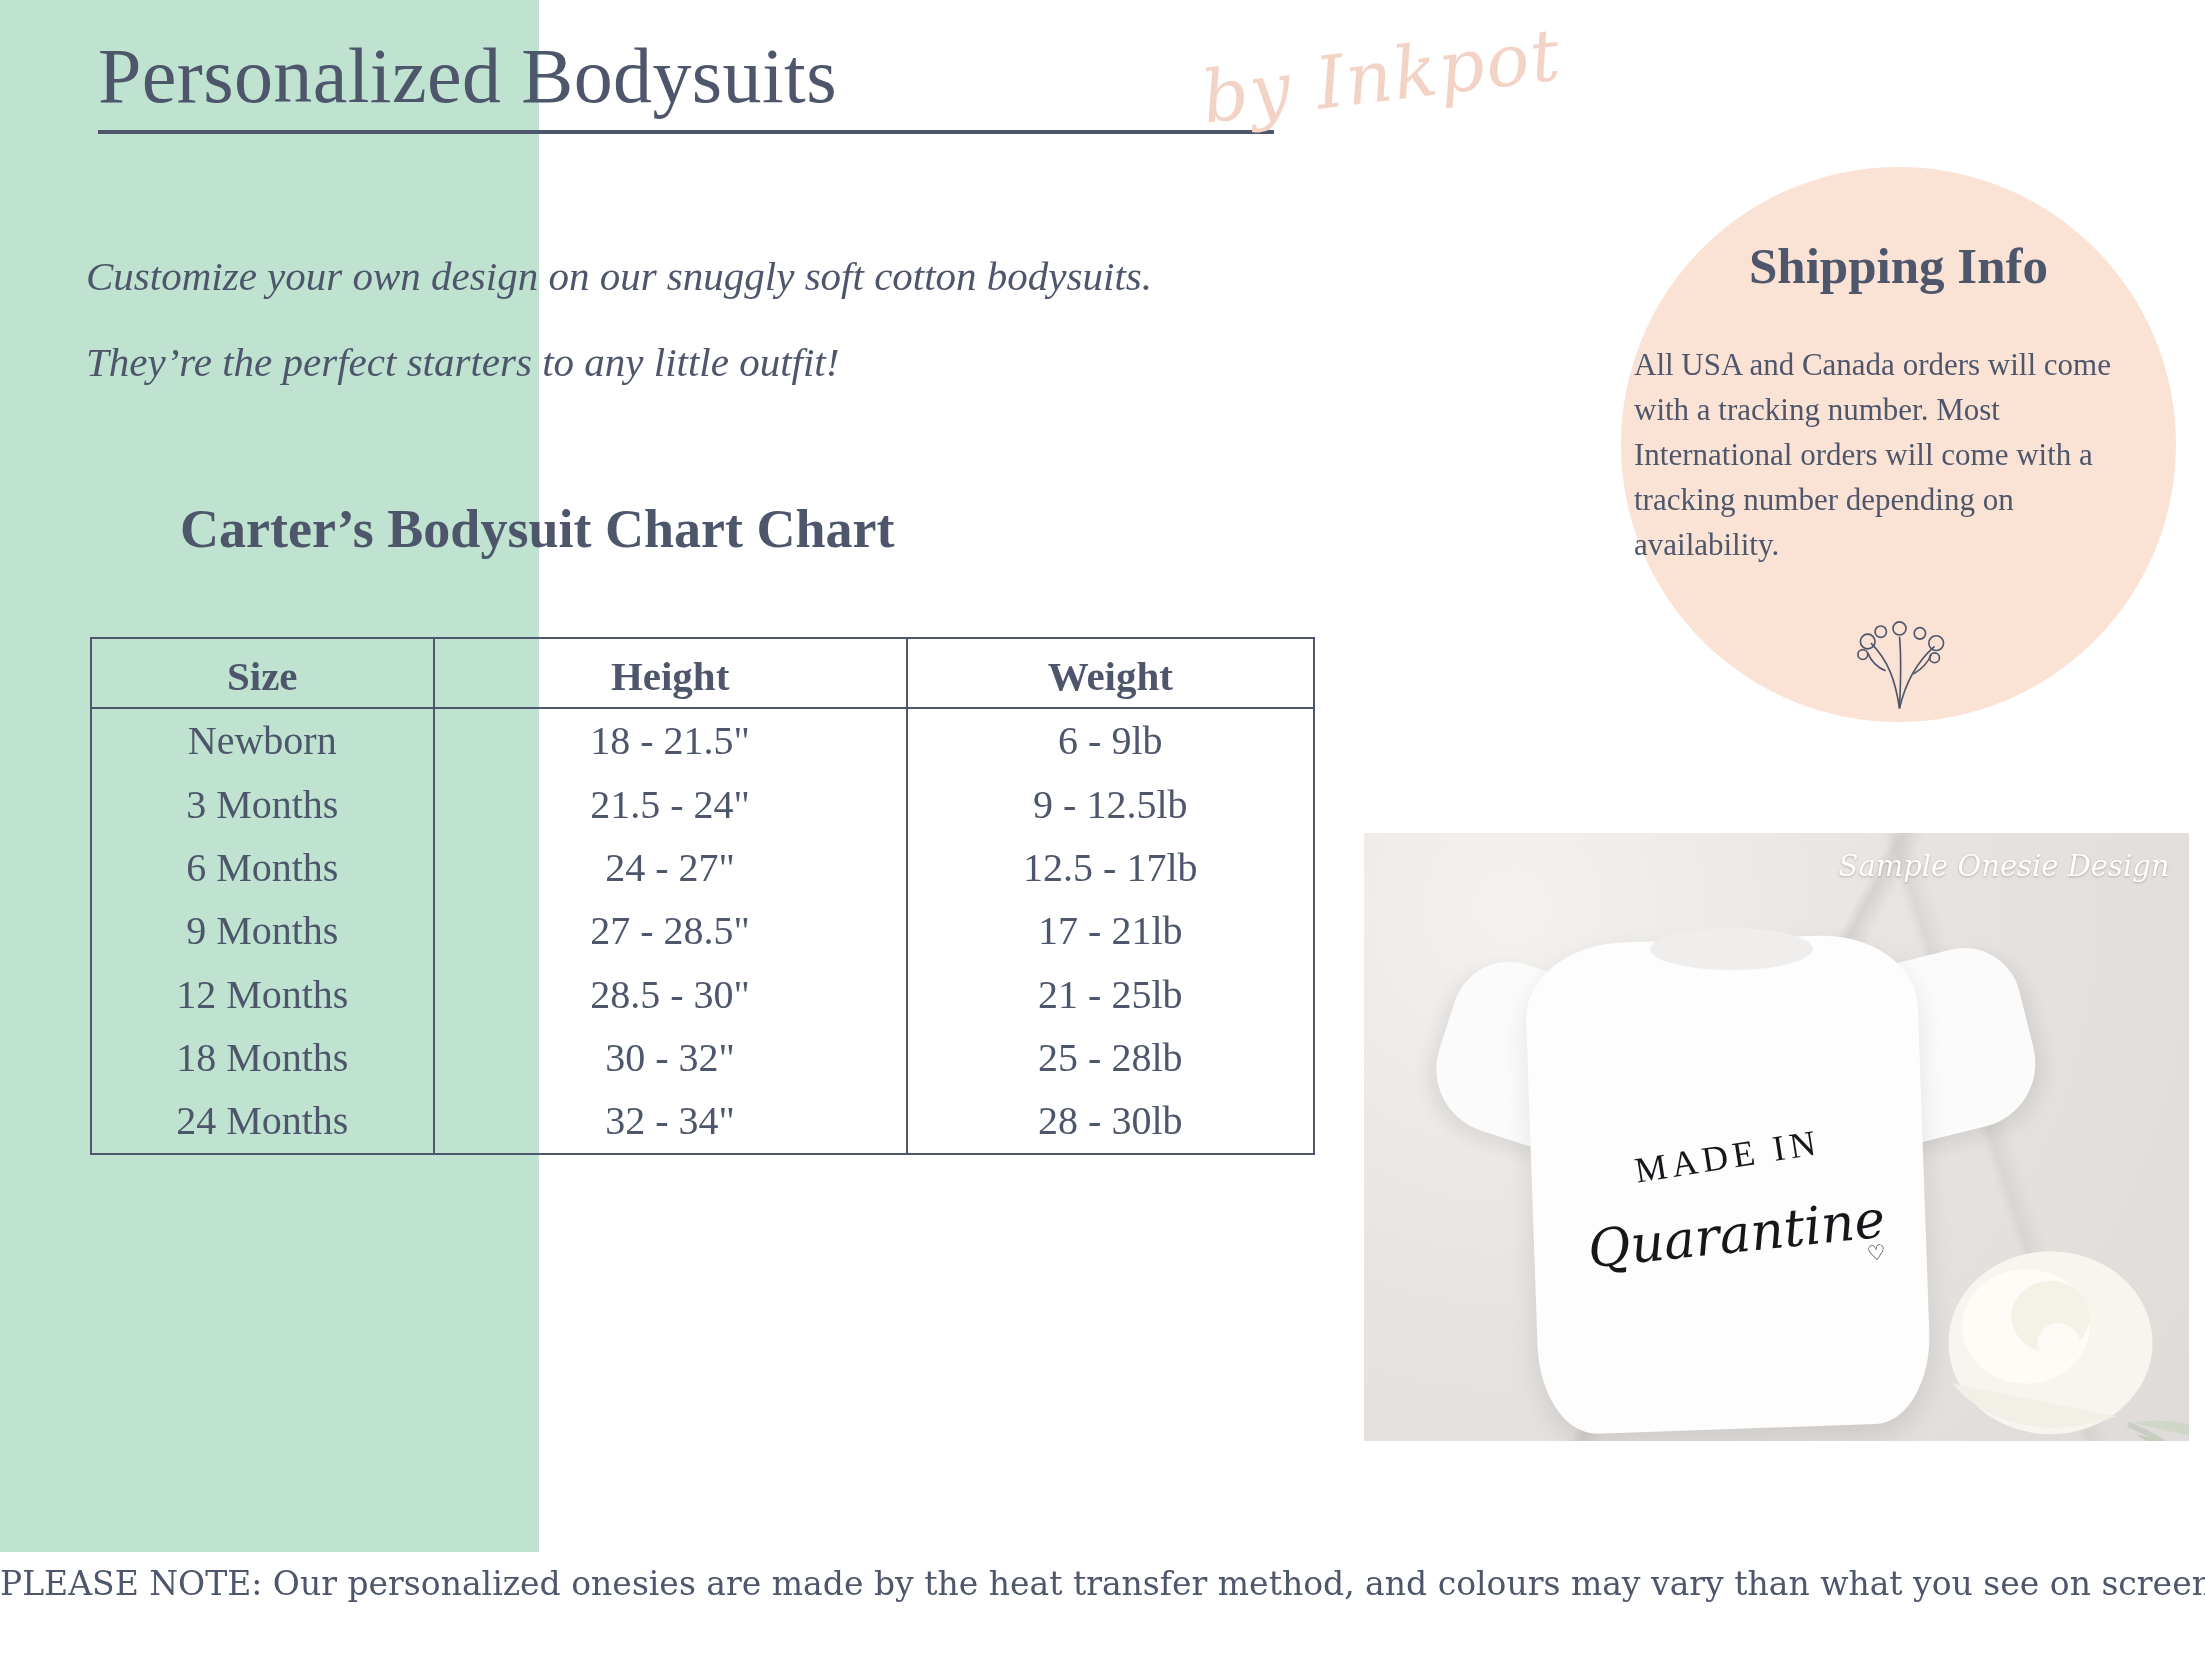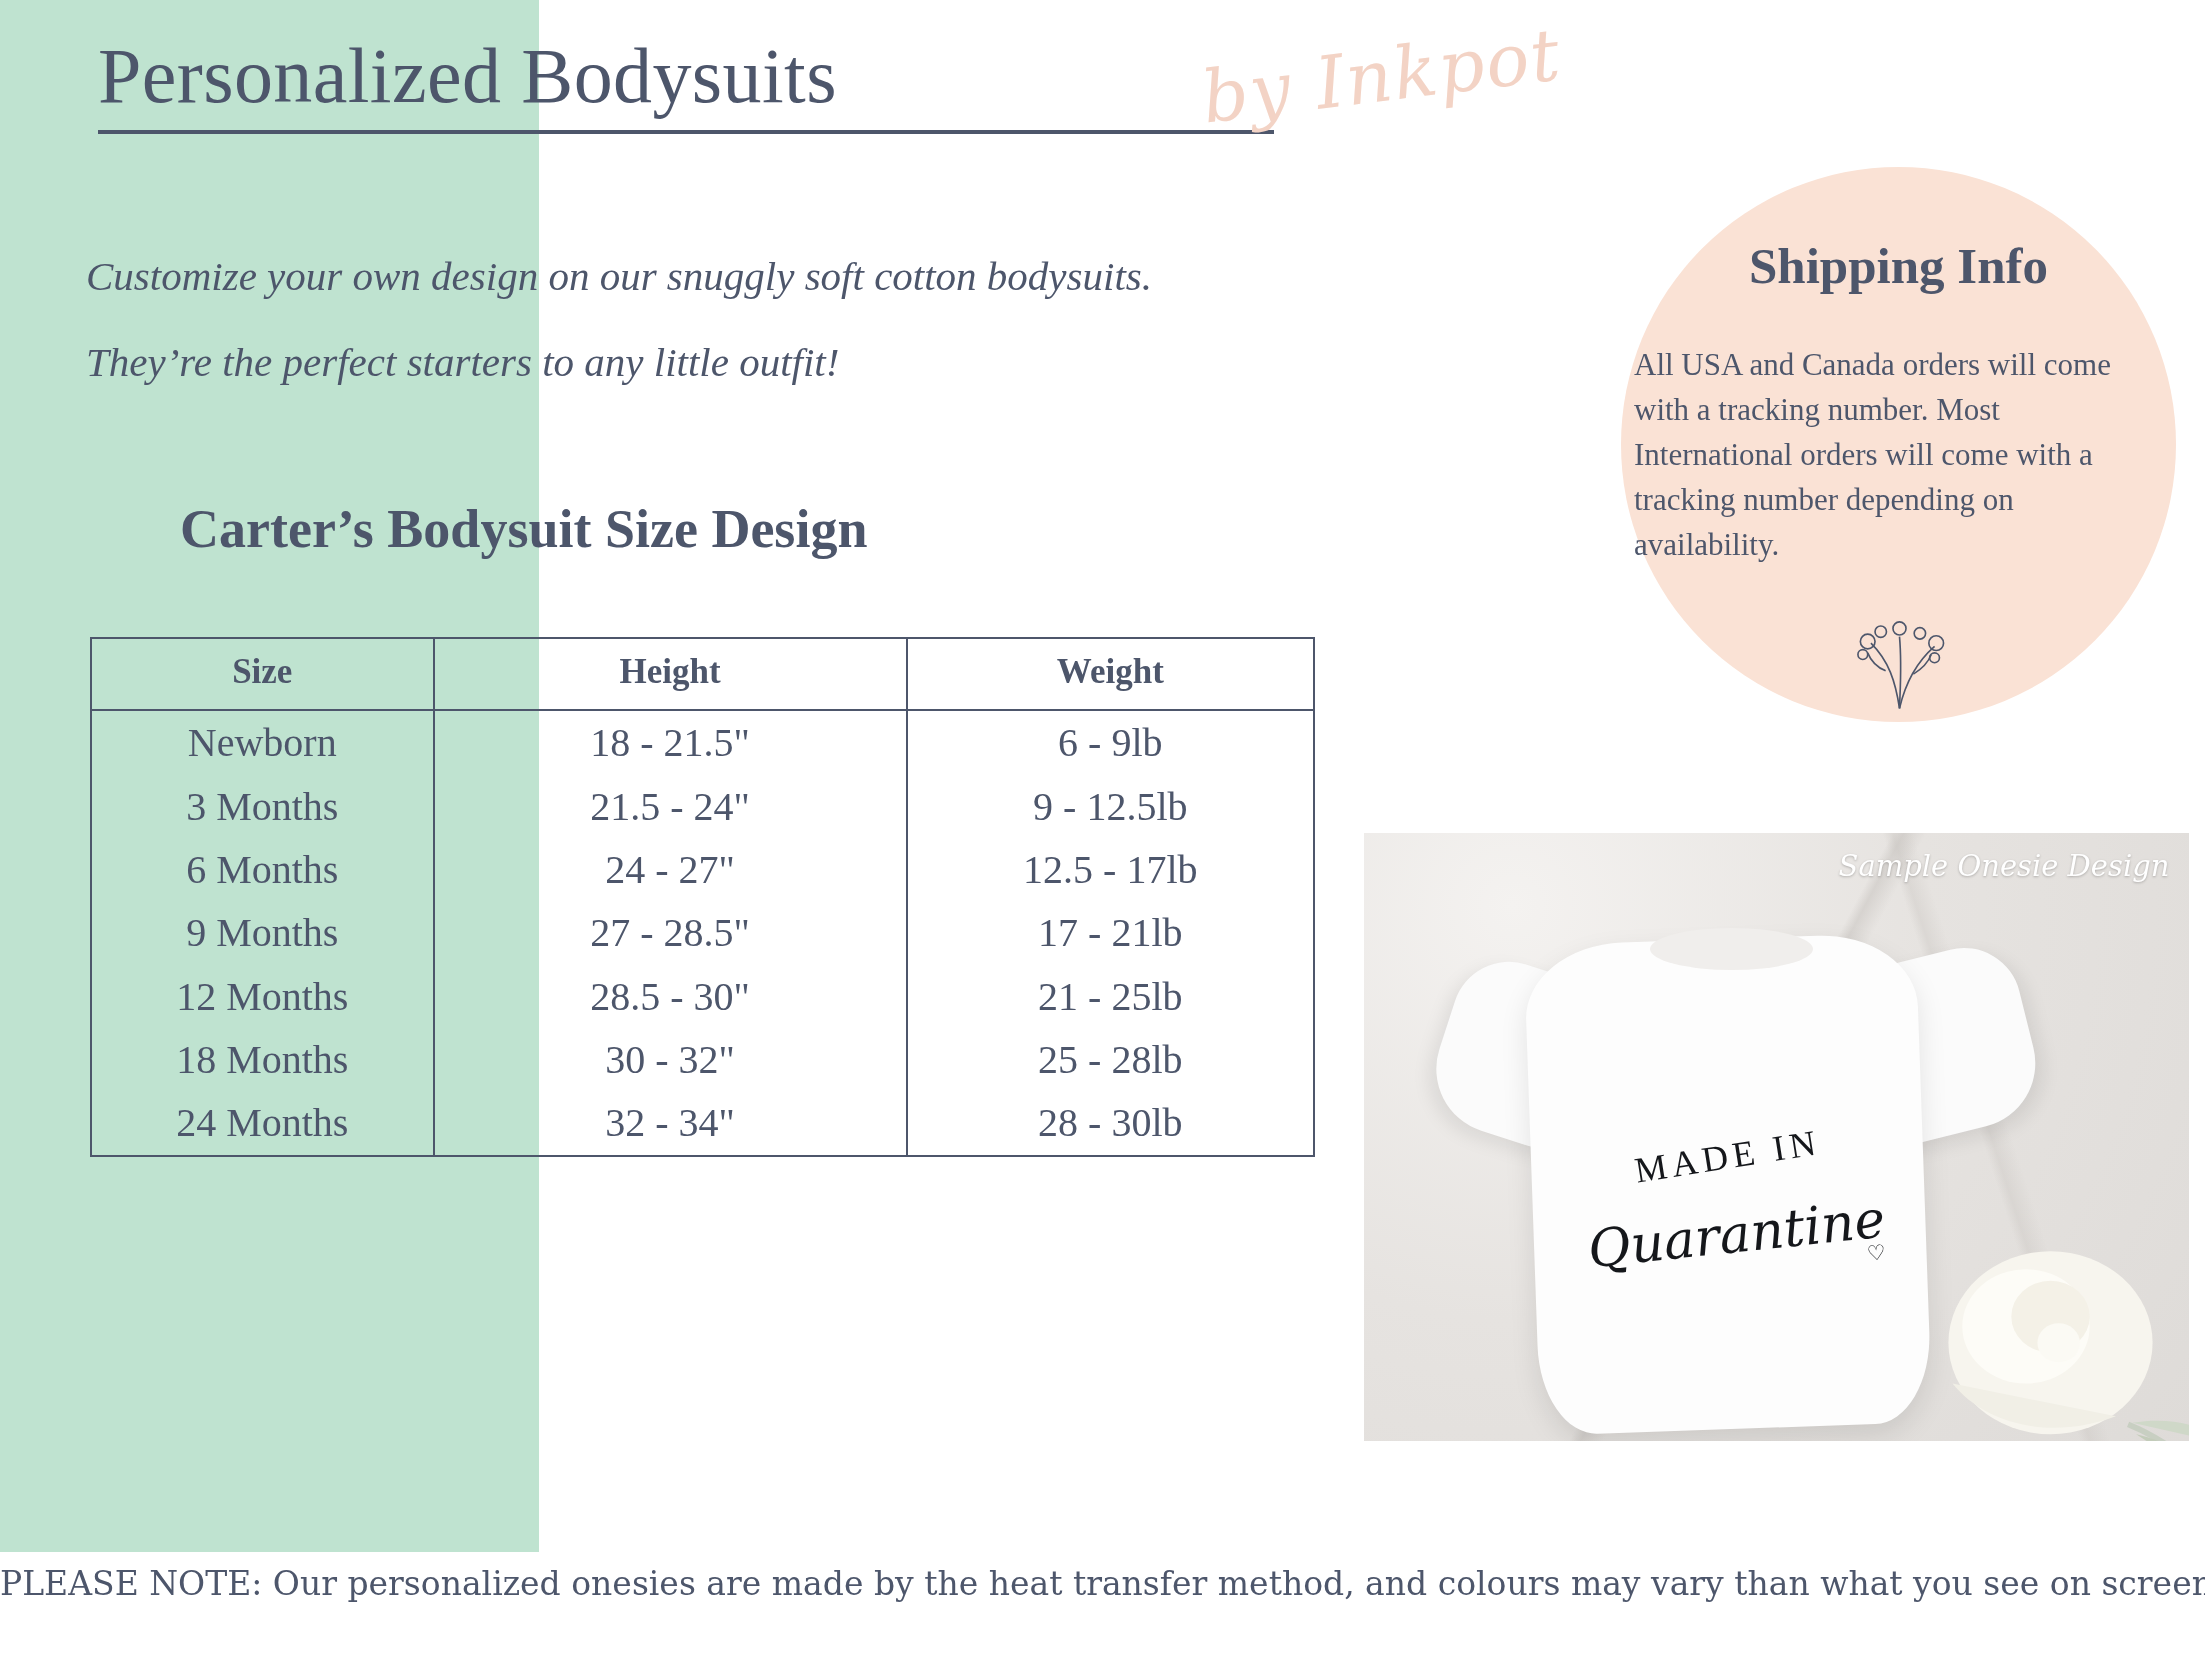--- a/index.html
+++ b/index.html
@@ -105,23 +105,23 @@
     border-collapse: collapse;
     background: transparent;
   }
   .size-table th, .size-table td {
     border: 0;
     text-align: center;
     color: #4d566b;
     font-weight: normal;
   }
   .size-table th {
-    font-size: 35px;
+    font-size: 41px;
     font-weight: bold;
-    padding: 13px 0 17px 0;
+    padding: 13px 0 7px 0;
     border-bottom: 2.5px solid #4d566b;
   }
   .size-table td {
     font-size: 40px;
     padding: 8.2px 0 8.2px 0;
   }
   .size-table th.col-sep,
   .size-table td.col-sep {
     border-left: 2.5px solid #4d566b;
   }
@@ -320,21 +320,21 @@
   <h1 class="header-title">Personalized Bodysuits</h1>
   <div class="header-rule"></div>
 </div>
 <div class="header-script">by Inkpot</div>
 
 <div class="intro">
   <p>Customize your own design on our snuggly soft cotton bodysuits.</p>
   <p>They’re the perfect starters to any little outfit!</p>
 </div>
 
-<div class="chart-title">Carter’s Bodysuit Size Design</div>
+<div class="chart-title">Carter’s Bodysuit Chart Chart</div>
 
 <table class="size-table">
   <colgroup>
     <col class="c1">
       <col class="c2">
       <col class="c3">
   </colgroup>
   <thead>
     <tr>
       <th>Size</th>

